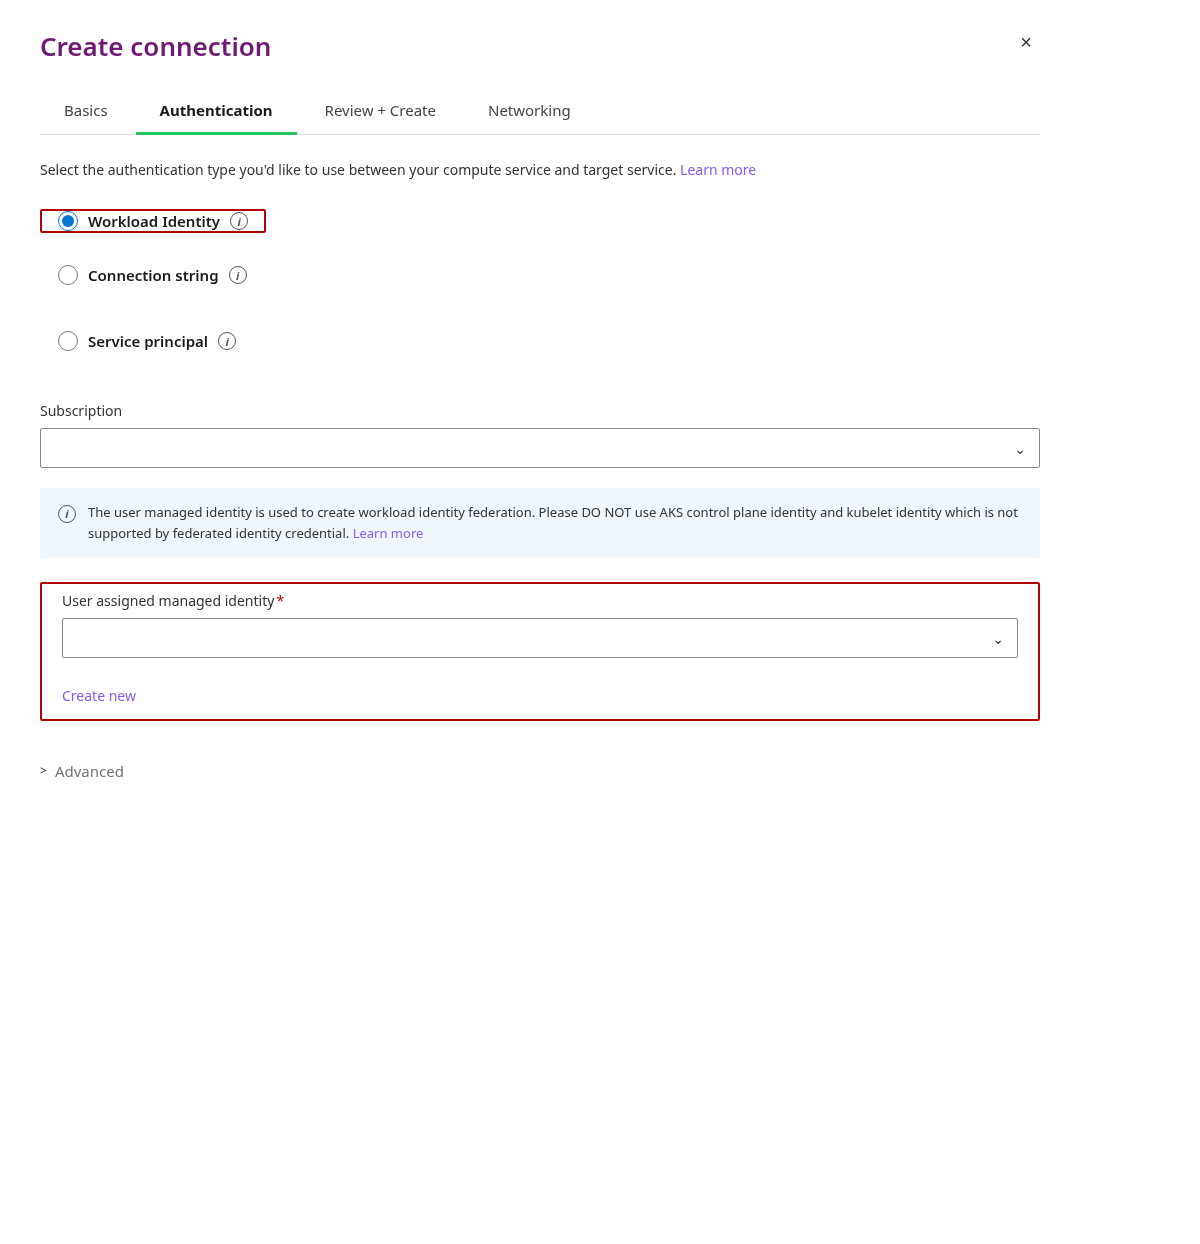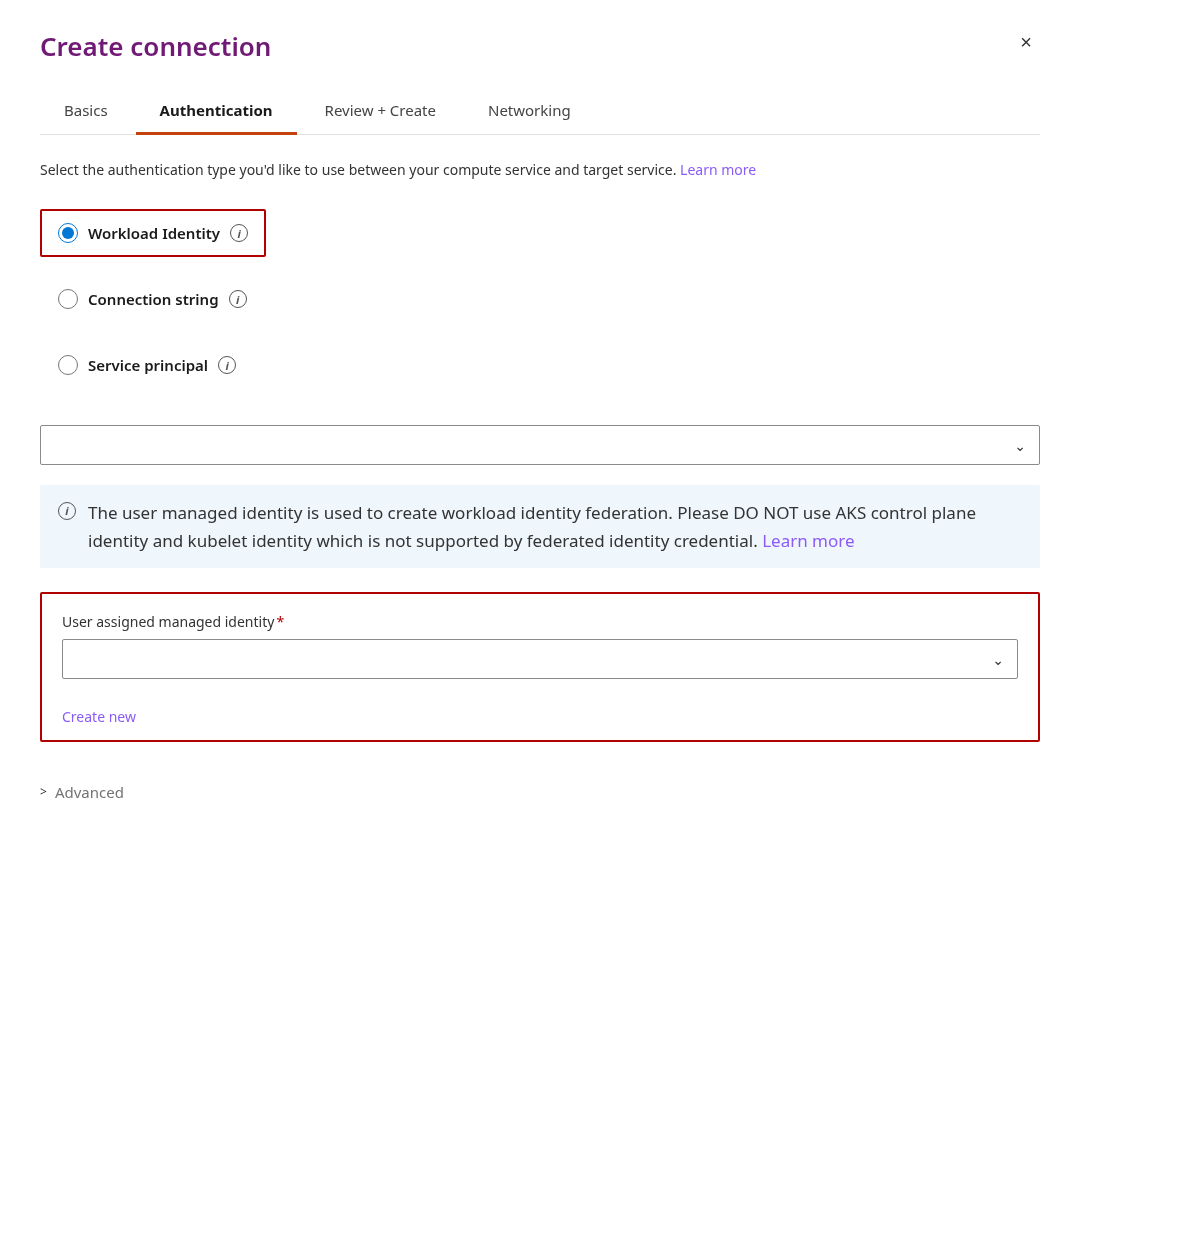--- a/index.html
+++ b/index.html
@@ -46,21 +46,21 @@
       padding: 12px 24px;
       cursor: pointer;
       font-size: 15px;
       color: #444;
       border-bottom: 3px solid transparent;
       margin-bottom: -1px;
     }
     .tab.active {
       font-weight: 700;
       color: #1a1a1a;
-      border-bottom: 3px solid #c2410c;
+      border-bottom: 3px solid #22c55e;
     }
     .description {
       font-size: 14px;
       color: #333;
       margin-bottom: 28px;
       line-height: 1.6;
     }
     .link {
       color: #8b5cf6;
       text-decoration: none;
@@ -80,21 +80,21 @@
     }
     .radio-option-box {
       display: flex;
       align-items: center;
       gap: 10px;
       padding: 14px 18px;
     }
     .radio-option-box.selected {
       border: 2px solid #b00000;
       border-radius: 2px;
-      padding: 12px 16px;
+      padding: 0 16px;
     }
     .radio-input {
       width: 20px;
       height: 20px;
       accent-color: #0078d4;
       cursor: pointer;
     }
     .radio-label {
       font-size: 15px;
       font-weight: 600;
@@ -160,30 +160,30 @@
       display: flex;
       gap: 12px;
       align-items: flex-start;
       border-radius: 2px;
     }
     .info-box-icon {
       flex-shrink: 0;
       margin-top: 1px;
     }
     .info-box-text {
-      font-size: 17px;
+      font-size: 13px;
       color: #333;
       line-height: 1.6;
     }
 
     
     .highlighted-section {
       border: 2px solid #b00000;
       border-radius: 2px;
-      padding: 18px 20px 14px 20px;
+      padding: 7px 20px 14px 20px;
       margin-bottom: 32px;
     }
     .required-star {
       color: #b00000;
       margin-left: 2px;
     }
 
     
     .accordion {
       display: flex;
@@ -244,20 +244,21 @@
     <div class="radio-option-wrapper">
       <div class="radio-option-box">
         <input type="radio" name="auth-type" class="radio-input" style="">
         <span class="radio-label">Service principal</span>
         <span class="info-icon">i</span>
       </div>
     </div>
   </div>
 
   <div class="form-section">
+    <label class="form-label">Subscription</label>
     <div class="select-wrapper">
       <select>
         <option value=""></option>
       </select>
       <span class="chevron-down">⌄</span>
     </div>
   </div>
 
   <div class="info-box">
     <div class="info-box-icon">

